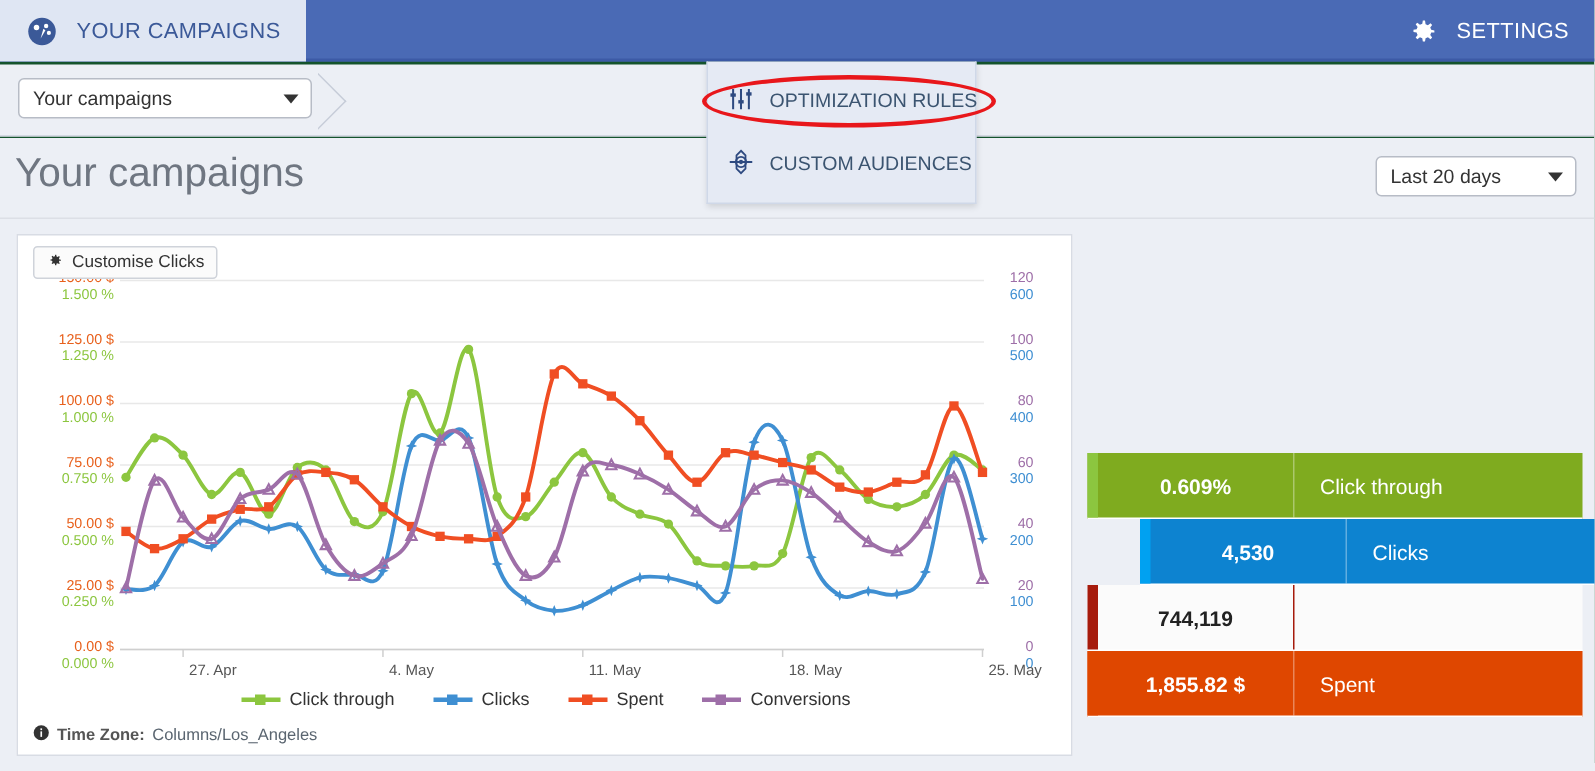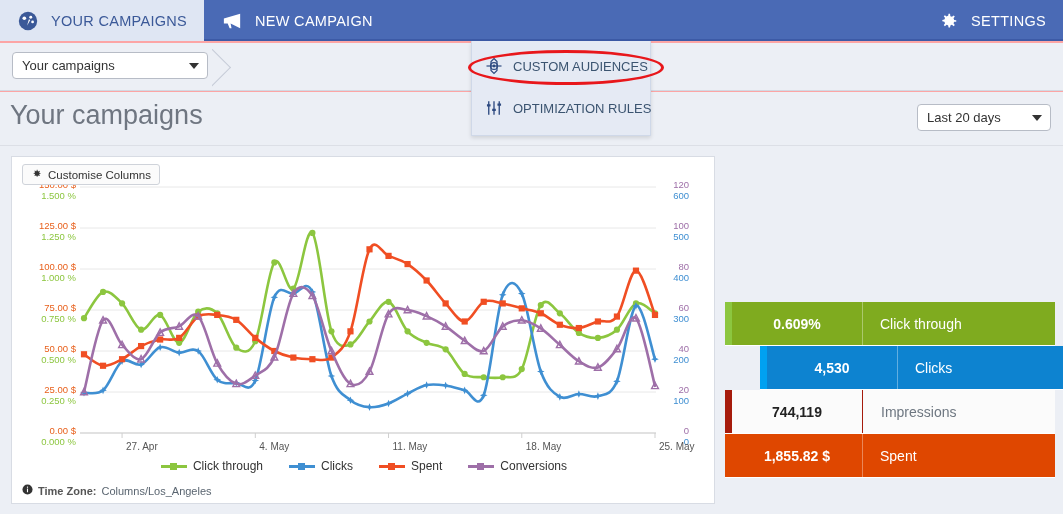--- a/index.html
+++ b/index.html
@@ -3,21 +3,21 @@
 <meta charset="utf-8">
 <style>
   * { box-sizing: border-box; }
   html, body {
     margin: 0; padding: 0;
     width: 1063px; height: 514px;
     overflow: hidden;
     font-family: "Liberation Sans", sans-serif;
     background: #ffffff;
   }
-  #app { position: relative; width: 1063px; height: 514px; background:#fca5a5; }
+  #app { position: relative; width: 1063px; height: 514px; background:#14532d; }
 
   
   .topnav {
     position: absolute; left:0; top:0; width:1063px; height:41px;
     background:#4a6ab5;
     display:flex; align-items:stretch;
     border-bottom: 2px solid #3c5aa6;
   }
   .nav-tab {
     display:flex; align-items:center; gap:11px;
@@ -164,68 +164,60 @@
             <circle cx="12" cy="12" r="10" fill="#3b5998"></circle>
             <circle cx="8" cy="9" r="2" fill="#fff"></circle>
             <circle cx="15" cy="8" r="1.6" fill="#fff"></circle>
             <circle cx="17" cy="13" r="1.5" fill="#fff"></circle>
             <path d="M11 17 L13 10 L14.5 11 Z" fill="#fff"></path>
           </svg>
       </span>
       <span>YOUR CAMPAIGNS</span>
     </div>
 
-    <div class="nav-tab">
-      <span class="nav-ico">
-        <svg width="23" height="23" viewBox="0 0 24 24">
-            <path d="M3 10 L3 15 L7 15 L9 20 L11 20 L10 15 L20 20 L20 5 Z" fill="#fff"></path>
-          </svg>
-      </span>
-      <span>NEW CAMPAIGN</span>
-    </div>
 
 
 
     <div class="nav-spacer"></div>
 
     <div class="nav-tab">
       <span class="nav-ico">
         <svg width="22" height="22" viewBox="0 0 24 24">
             <path fill="#fff" d="M12 8.2a3.8 3.8 0 100 7.6 3.8 3.8 0 000-7.6zm9 4.6v-1.6l-2.3-.4a6.9 6.9 0 00-.7-1.7l1.4-1.9-1.2-1.2-1.9 1.4a6.9 6.9 0 00-1.7-.7L14.2 4h-1.6l-.4 2.3a6.9 6.9 0 00-1.7.7L8.6 5.6 7.4 6.8l1.4 1.9a6.9 6.9 0 00-.7 1.7L5.8 10.8v1.6l2.3.4c.16.6.4 1.17.7 1.7l-1.4 1.9 1.2 1.2 1.9-1.4c.53.3 1.1.54 1.7.7l.4 2.3h1.6l.4-2.3c.6-.16 1.17-.4 1.7-.7l1.9 1.4 1.2-1.2-1.4-1.9c.3-.53.54-1.1.7-1.7z"></path>
           </svg>
       </span>
       <span>SETTINGS</span>
     </div>
   </div>
 
   <div class="dropdown">
-    <div class="dd-item">
-      <span class="nav-ico">
-        <svg width="18" height="18" viewBox="0 0 24 24">
-            <path d="M12 2 L16 6 L16 18 L12 22 L8 18 L8 6 Z" fill="none" stroke="#2e4a80" stroke-width="1.6"></path>
-            <circle cx="12" cy="12" r="4.6" fill="none" stroke="#2e4a80" stroke-width="1.6"></circle>
-            <circle cx="12" cy="12" r="1.9" fill="#2e4a80"></circle>
-            <line x1="2" y1="12" x2="22" y2="12" stroke="#2e4a80" stroke-width="1.6"></line>
-          </svg>
-      </span>
-      <span>CUSTOM AUDIENCES</span>
-    </div>
     <div class="dd-item">
       <span class="nav-ico">
         <svg width="18" height="18" viewBox="0 0 24 24" stroke="#2e4a80" stroke-width="1.8" fill="none">
           <line x1="5" y1="3" x2="5" y2="21"></line>
             <line x1="12" y1="3" x2="12" y2="21"></line>
             <line x1="19" y1="3" x2="19" y2="21"></line>
           <rect x="2.6" y="7" width="4.8" height="3" fill="#2e4a80" stroke="none"></rect>
           <rect x="9.6" y="13" width="4.8" height="3" fill="#2e4a80" stroke="none"></rect>
           <rect x="16.6" y="6" width="4.8" height="3" fill="#2e4a80" stroke="none"></rect>
         </svg>
       </span>
       <span>OPTIMIZATION RULES</span>
     </div>
+    <div class="dd-item">
+      <span class="nav-ico">
+        <svg width="18" height="18" viewBox="0 0 24 24">
+            <path d="M12 2 L16 6 L16 18 L12 22 L8 18 L8 6 Z" fill="none" stroke="#2e4a80" stroke-width="1.6"></path>
+            <circle cx="12" cy="12" r="4.6" fill="none" stroke="#2e4a80" stroke-width="1.6"></circle>
+            <circle cx="12" cy="12" r="1.9" fill="#2e4a80"></circle>
+            <line x1="2" y1="12" x2="22" y2="12" stroke="#2e4a80" stroke-width="1.6"></line>
+          </svg>
+      </span>
+      <span>CUSTOM AUDIENCES</span>
+    </div>
   </div>
   <div class="annot-ellipse"></div>
 
   <div class="crumbbar">
     <div class="crumb-select">
       <span class="lbl">Your campaigns</span>
       <span class="caret-dn"></span>
     </div>
     <div class="crumb-arrow"></div>
   </div>
@@ -242,21 +234,21 @@
   <div class="main">
 
     <div class="chart-card">
 
       <div class="cust-cols">
         <span>
           <svg width="11" height="11" viewBox="0 0 24 24">
               <path fill="#333" d="M12 8.2a3.8 3.8 0 100 7.6 3.8 3.8 0 000-7.6zm9 4.6v-1.6l-2.3-.4a6.9 6.9 0 00-.7-1.7l1.4-1.9-1.2-1.2-1.9 1.4a6.9 6.9 0 00-1.7-.7L14.2 4h-1.6l-.4 2.3a6.9 6.9 0 00-1.7.7L8.6 5.6 7.4 6.8l1.4 1.9a6.9 6.9 0 00-.7 1.7L5.8 10.8v1.6l2.3.4c.16.6.4 1.17.7 1.7l-1.4 1.9 1.2 1.2 1.9-1.4c.53.3 1.1.54 1.7.7l.4 2.3h1.6l.4-2.3c.6-.16 1.17-.4 1.7-.7l1.9 1.4 1.2-1.2-1.4-1.9c.3-.53.54-1.1.7-1.7z"></path>
             </svg>
         </span>
-        <span>Customise Columns</span>
+        <span>Customise Clicks</span>
       </div>
 
       <div class="plot">
         <svg id="chartsvg" width="704" height="280" viewBox="0 0 704 280">
             <line x1="68" y1="258" x2="644" y2="258" stroke="#e8e8e8" stroke-width="1"></line>
             <line x1="68" y1="217" x2="644" y2="217" stroke="#e8e8e8" stroke-width="1"></line>
             <line x1="68" y1="176" x2="644" y2="176" stroke="#e8e8e8" stroke-width="1"></line>
             <line x1="68" y1="135" x2="644" y2="135" stroke="#e8e8e8" stroke-width="1"></line>
             <line x1="68" y1="94" x2="644" y2="94" stroke="#e8e8e8" stroke-width="1"></line>
             <line x1="68" y1="53" x2="644" y2="53" stroke="#e8e8e8" stroke-width="1"></line>
@@ -493,21 +485,20 @@
         <div class="mrow filled" style="background: rgb(13, 131, 208); margin-left: 35px;">
           <div class="mbar" style="background: rgb(0, 161, 241);"></div>
           <div class="mval">4,530</div>
           <div class="mdiv" style="background: rgba(255, 255, 255, 0.35);"></div>
           <div class="mlabel">Clicks</div>
         </div>
         <div class="mrow plain">
           <div class="mbar" style="background: rgb(166, 27, 12);"></div>
           <div class="mval">744,119</div>
           <div class="mdiv" style="background: rgb(166, 27, 12);"></div>
-          <div class="mlabel">Impressions</div>
         </div>
         <div class="mrow filled" style="background: rgb(223, 71, 0);">
           <div class="mbar" style="background: rgb(223, 71, 0);"></div>
           <div class="mval">1,855.82 $</div>
           <div class="mdiv" style="background: rgba(255, 255, 255, 0.35);"></div>
           <div class="mlabel">Spent</div>
         </div>
       </div>
 
   </div>

